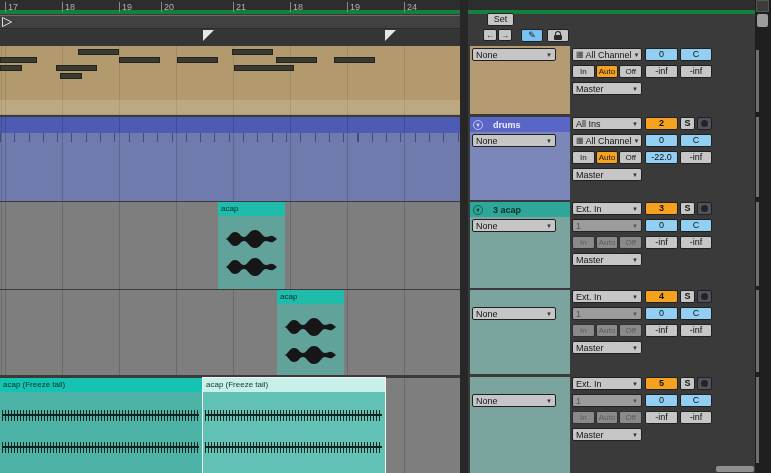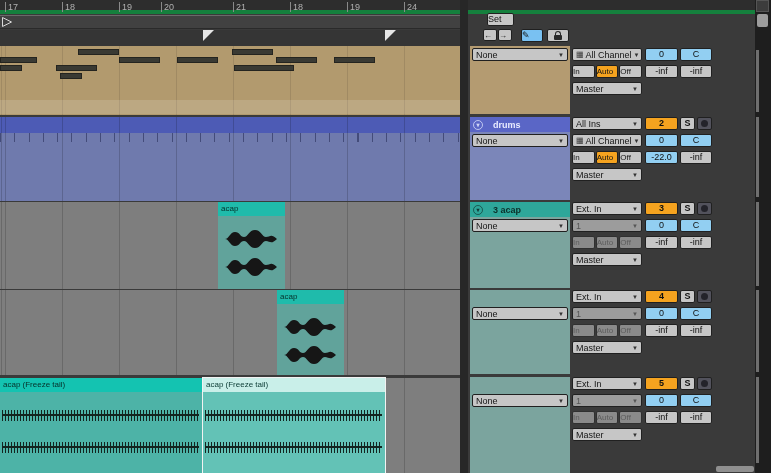--- a/index.html
+++ b/index.html
@@ -38,21 +38,21 @@
   .blob{position:absolute;left:6px}
   .b1{top:12px}.b2{top:40px}
   .wband{position:absolute;left:2px;right:3px;height:11px;
     background:linear-gradient(transparent 4px,#13241f 4px,#13241f 6px,transparent 6px),
                repeating-linear-gradient(90deg,#13241f 0 1px,transparent 1px 3px)}
   .wb1{top:18px}.wb2{top:50px}
 
   .divider{position:absolute;left:460px;top:0;width:8px;height:473px;background:#272727}
 
   
-  .btn{position:absolute;background:#c6c6c6;border:1px solid #202020;border-radius:2px;font-size:9px;color:#141414;line-height:11px}
+  .btn{position:absolute;background:#c6c6c6;border:1px solid #202020;border-radius:2px;font-size:9px;color:#141414;text-align:center;line-height:11px}
   #set-btn{left:487px;top:13px;width:27px;height:13px}
   #nav-back{left:483px;top:29px;width:14px;height:12px;font-size:8px}
   #nav-fwd{left:498px;top:29px;width:14px;height:12px;font-size:8px}
   #draw-btn{left:521px;top:29px;width:22px;height:13px;background:#79c1f2}
   #lock-btn{left:547px;top:29px;width:22px;height:13px}
   .lock-shackle{width:6px;height:4px;border:1px solid #2a2a2a;border-bottom:none;border-radius:3px 3px 0 0;margin:1px auto 0}
   .lock-body{width:8px;height:5px;background:#2a2a2a;margin:0 auto;border-radius:1px}
 
   
   .strip{position:absolute;left:469px;width:286px}
@@ -68,29 +68,29 @@
   .nrow{position:absolute;left:0;top:0;width:100%;height:15px;display:flex;align-items:center;gap:10px;padding:0 3px;font-size:9px;font-weight:bold}
   .st-drums .nrow{background:#5a66c6;color:#e9ecff}
   .st-acap .nrow{background:#2ea79a;color:#0c2f2a}
   .fold{flex:0 0 auto;width:10px;height:10px;border-radius:50%;border:1px solid rgba(0,0,0,.45);font-size:6px;line-height:9px;text-align:center;color:rgba(0,0,0,.65)}
   .st-drums .fold{border-color:rgba(230,235,255,.7);color:rgba(230,235,255,.85)}
   .tname{white-space:nowrap;overflow:hidden}
 
   .dd{position:absolute;height:13px;background:#c6c6c6;border:1px solid #202020;border-radius:2px;display:flex;align-items:center;gap:2px;padding:0 3px;font-size:9px;color:#151515;white-space:nowrap;overflow:hidden}
   .dd .arr{margin-left:auto;font-size:6px;color:#333;flex:0 0 auto}
   .chicon{font-size:8px;color:#333}
-  .w-name{left:2px;width:96px}
+  .w-name{left:2px;width:84px}
   .w-rt{left:103px;width:70px}
   .rn{top:0}.r2{top:17px}.r3{top:34px}.r4{top:51px}
   #st1 .r2{top:2px}#st1 .r3{top:19px}#st1 .r4{top:36px}
   .frozen .chan{background:#9c9c9c;color:#565656}
   .frozen .chan .arr{color:#565656}
 
   .mon{position:absolute;left:103px;width:70px;display:flex;gap:1px}
-  .mbtn{flex:1;height:13px;background:#c6c6c6;border:1px solid #202020;border-radius:2px;font-size:8px;text-align:left;line-height:11px;color:#151515}
+  .mbtn{flex:1;height:13px;background:#c6c6c6;border:1px solid #202020;border-radius:2px;font-size:8px;text-align:center;line-height:11px;color:#151515}
   .mbtn.on{background:#f5a31f}
   .frozen .mbtn{background:#8a8a8a;color:#5c5c5c;border-color:#303030}
 
   .vbox{position:absolute;height:13px;border:1px solid #202020;border-radius:2px;font-size:9px;line-height:11px;text-align:center;color:#101010;background:#c6c6c6}
   .c1{left:176px;width:33px}
   .c2{left:211px;width:32px}
   .num{background:#f5a31f;font-weight:bold}
   .blue{background:#92cff2}
   .sol{left:211px;width:15px;background:#c6c6c6;font-weight:bold}
   .arm{left:228px;width:15px;background:#52525c}

